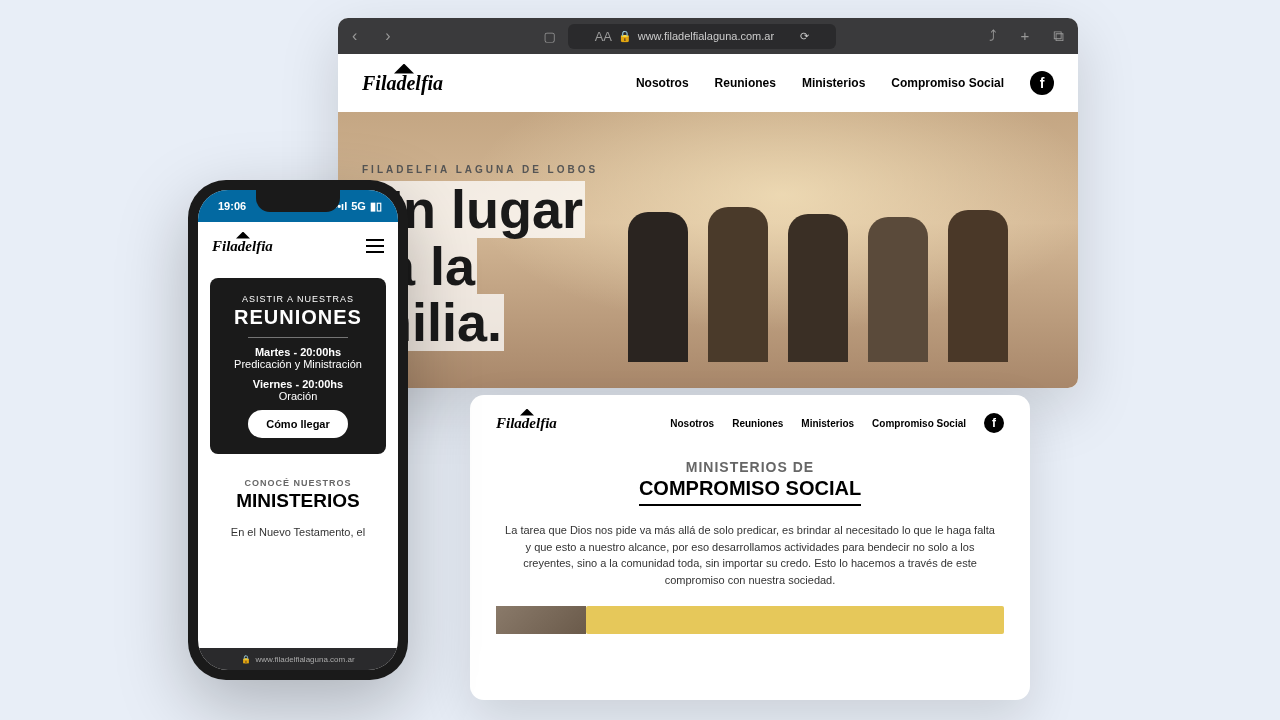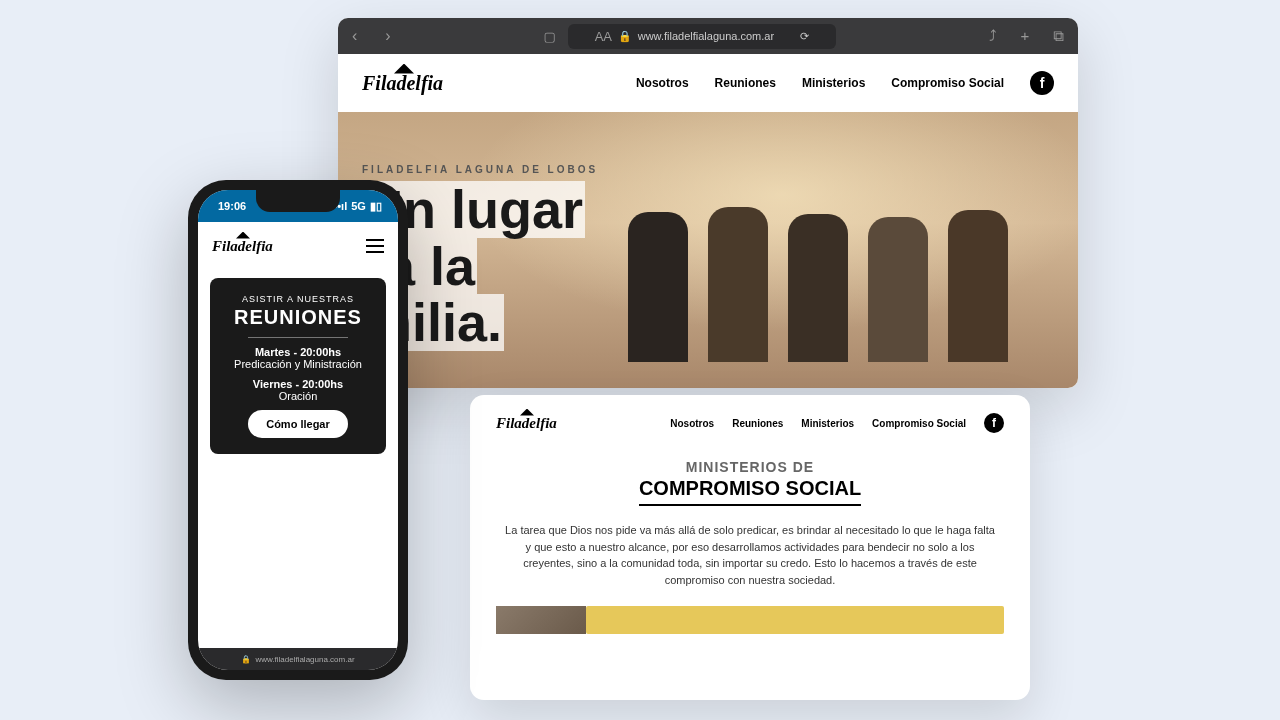--- a/index.html
+++ b/index.html
@@ -187,19 +187,24 @@
         <div class="schedule">
           <strong>Martes - 20:00hs</strong><br>
           <span>Predicación y Ministración</span>
         </div>
         <div class="schedule">
           <strong>Viernes - 20:00hs</strong><br>
           <span>Oración</span>
         </div>
         <div class="cta-btn">Cómo llegar</div>
       </div>
+      <div class="ministerios-section">
+        <div class="min-eyebrow">CONOCÉ NUESTROS</div>
+        <div class="min-title">MINISTERIOS</div>
+        <div class="min-body">En el Nuevo Testamento, el</div>
+      </div>
     </div>
     <div class="phone-footer">
       <span class="lock-icon"></span>
       <span>www.filadelfialaguna.com.ar</span>
     </div>
   </div>
 </div>
 
 </body></html>

